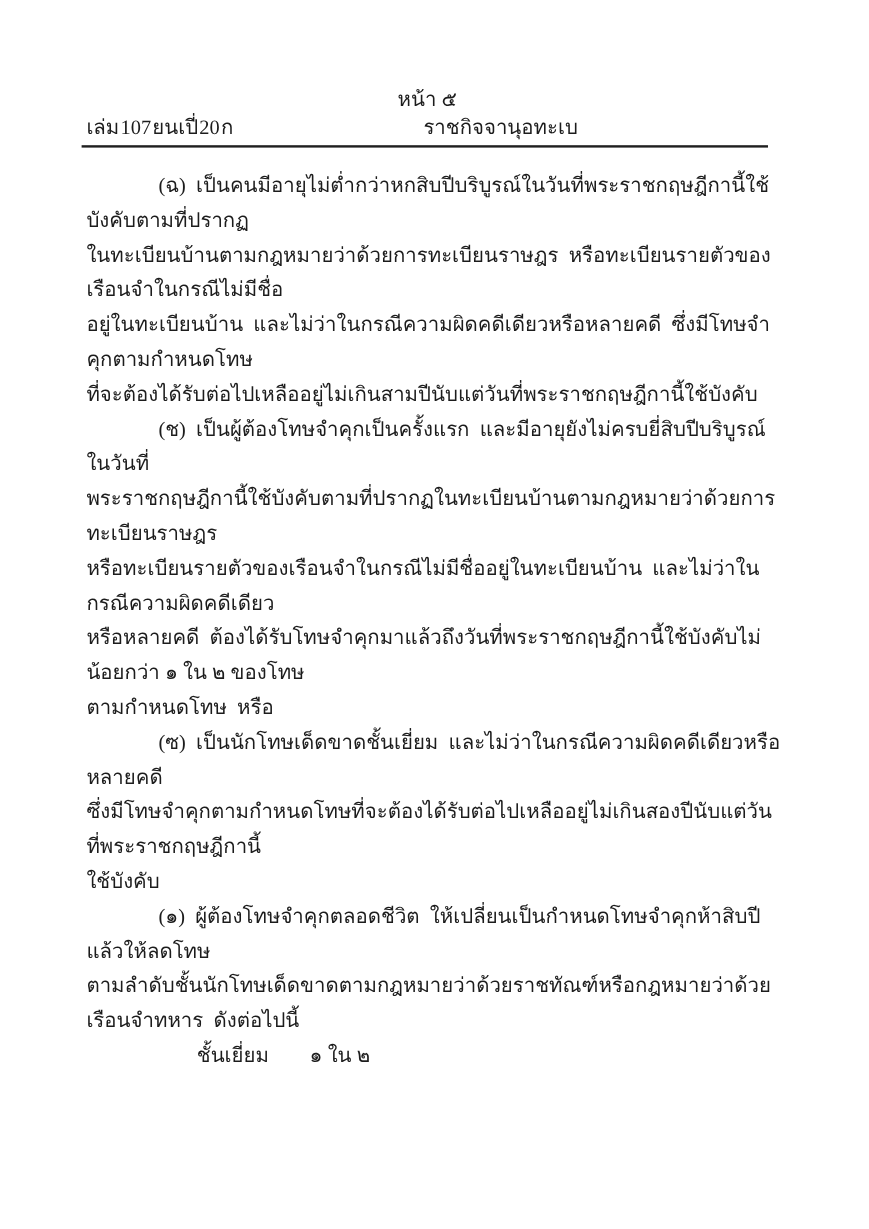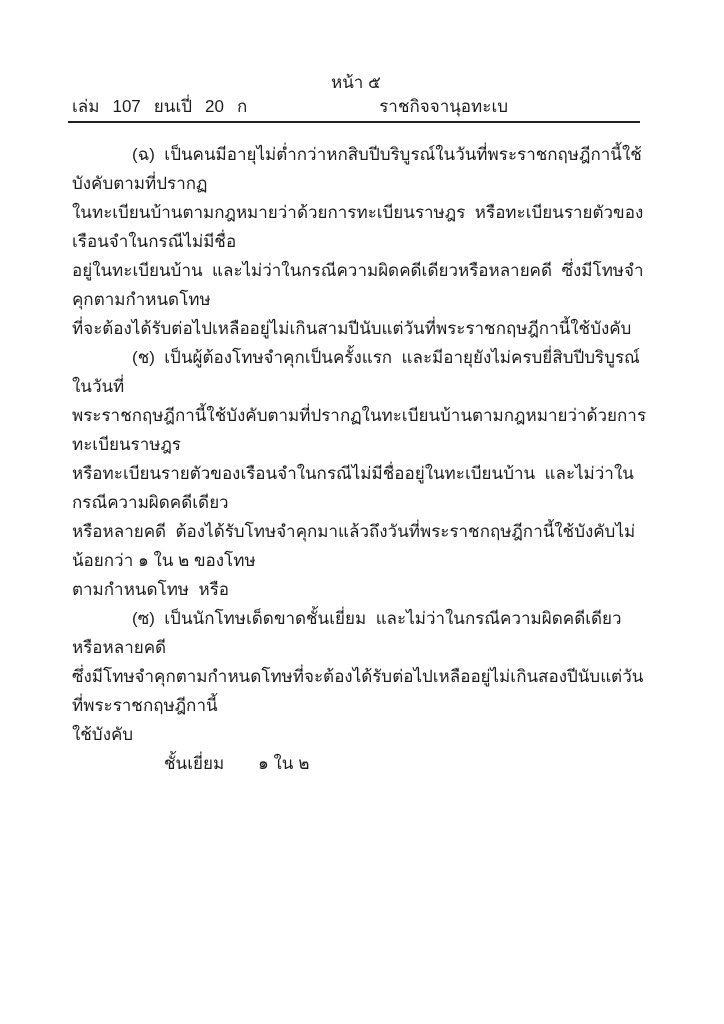--- a/index.html
+++ b/index.html
@@ -6,42 +6,42 @@
     margin: 0;
     padding: 0;
     background: #ffffff;
   }
   .page {
     position: relative;
     width: 712px;
     height: 1024px;
     background: #ffffff;
     color: #1c1c1c;
-    font-family: Liberation Sans, sans-serif;
+    font-family: Liberation Serif, serif;
     overflow: hidden;
   }
   .header {
     padding-top: 72px;
   }
   .page-number {
     text-align: center;
     font-size: 17px;
     line-height: 22px;
     
   }
   .header-row {
     display: flex;
     align-items: baseline;
     margin: 2px 72px 0 72px; 
     font-size: 17px;
     line-height: 22px;
   }
   .header-left {
     display: flex;
-    gap: 13px;
+    gap: 1px;
     white-space: nowrap;
   }
   .header-center {
     flex: 1;
     text-align: center;
     white-space: nowrap;
   }
   .header-right {
     white-space: nowrap;
     text-align: right;
@@ -105,20 +105,22 @@
 อยู่ในทะเบียนบ้าน  และไม่ว่าในกรณีความผิดคดีเดียวหรือหลายคดี  ซึ่งมีโทษจำคุกตามกำหนดโทษ
 ที่จะต้องได้รับต่อไปเหลืออยู่ไม่เกินสามปีนับแต่วันที่พระราชกฤษฎีกานี้ใช้บังคับ</p>
     <p class="para">(ช)  เป็นผู้ต้องโทษจำคุกเป็นครั้งแรก  และมีอายุยังไม่ครบยี่สิบปีบริบูรณ์ในวันที่
 พระราชกฤษฎีกานี้ใช้บังคับตามที่ปรากฏในทะเบียนบ้านตามกฎหมายว่าด้วยการทะเบียนราษฎร
 หรือทะเบียนรายตัวของเรือนจำในกรณีไม่มีชื่ออยู่ในทะเบียนบ้าน  และไม่ว่าในกรณีความผิดคดีเดียว
 หรือหลายคดี  ต้องได้รับโทษจำคุกมาแล้วถึงวันที่พระราชกฤษฎีกานี้ใช้บังคับไม่น้อยกว่า ๑ ใน ๒ ของโทษ
 ตามกำหนดโทษ  หรือ</p>
     <p class="para">(ซ)  เป็นนักโทษเด็ดขาดชั้นเยี่ยม  และไม่ว่าในกรณีความผิดคดีเดียวหรือหลายคดี
 ซึ่งมีโทษจำคุกตามกำหนดโทษที่จะต้องได้รับต่อไปเหลืออยู่ไม่เกินสองปีนับแต่วันที่พระราชกฤษฎีกานี้
 ใช้บังคับ</p>
+    <p class="para">(๑)  ผู้ต้องโทษจำคุกตลอดชีวิต  ให้เปลี่ยนเป็นกำหนดโทษจำคุกห้าสิบปีแล้วให้ลดโทษ
+ตามลำดับชั้นนักโทษเด็ดขาดตามกฎหมายว่าด้วยราชทัณฑ์หรือกฎหมายว่าด้วยเรือนจำทหาร  ดังต่อไปนี้</p>
 
     <div class="reduction-table">
       <div class="reduction-row">
         <span class="reduction-label">ชั้นเยี่ยม</span>
         <span class="reduction-value">๑ ใน ๒</span>
       </div>
 
     </div>
 
   </div>

